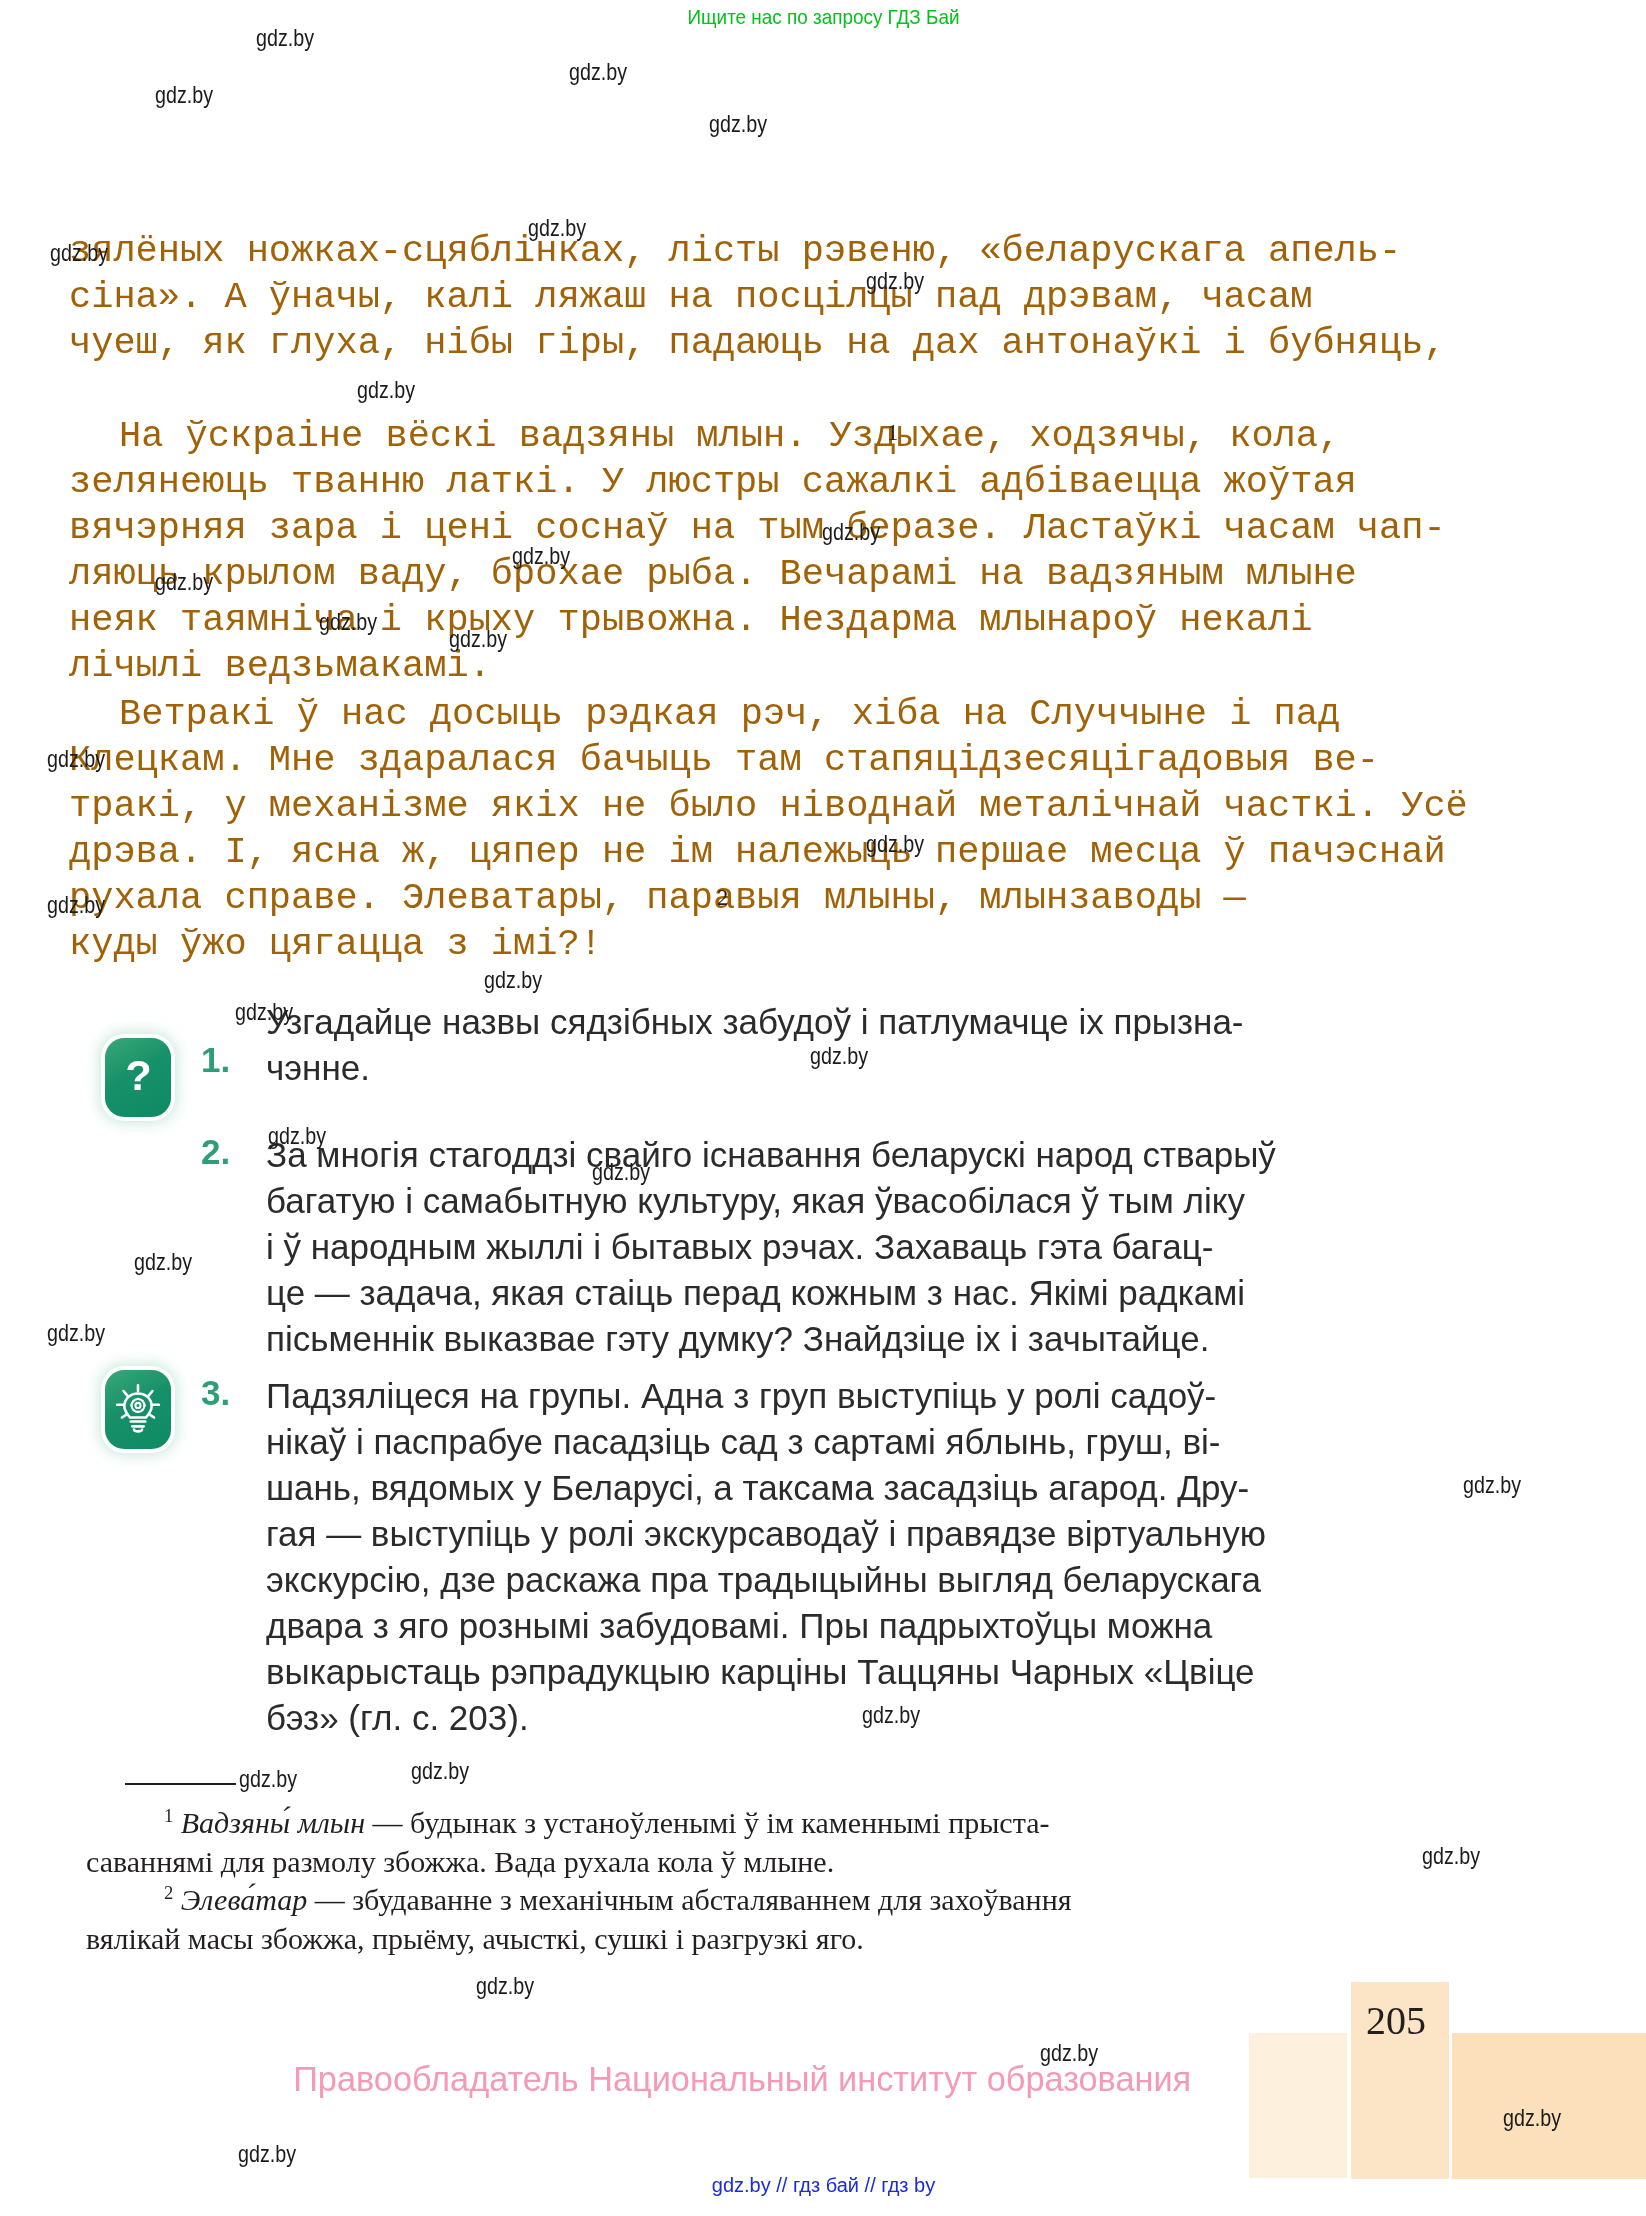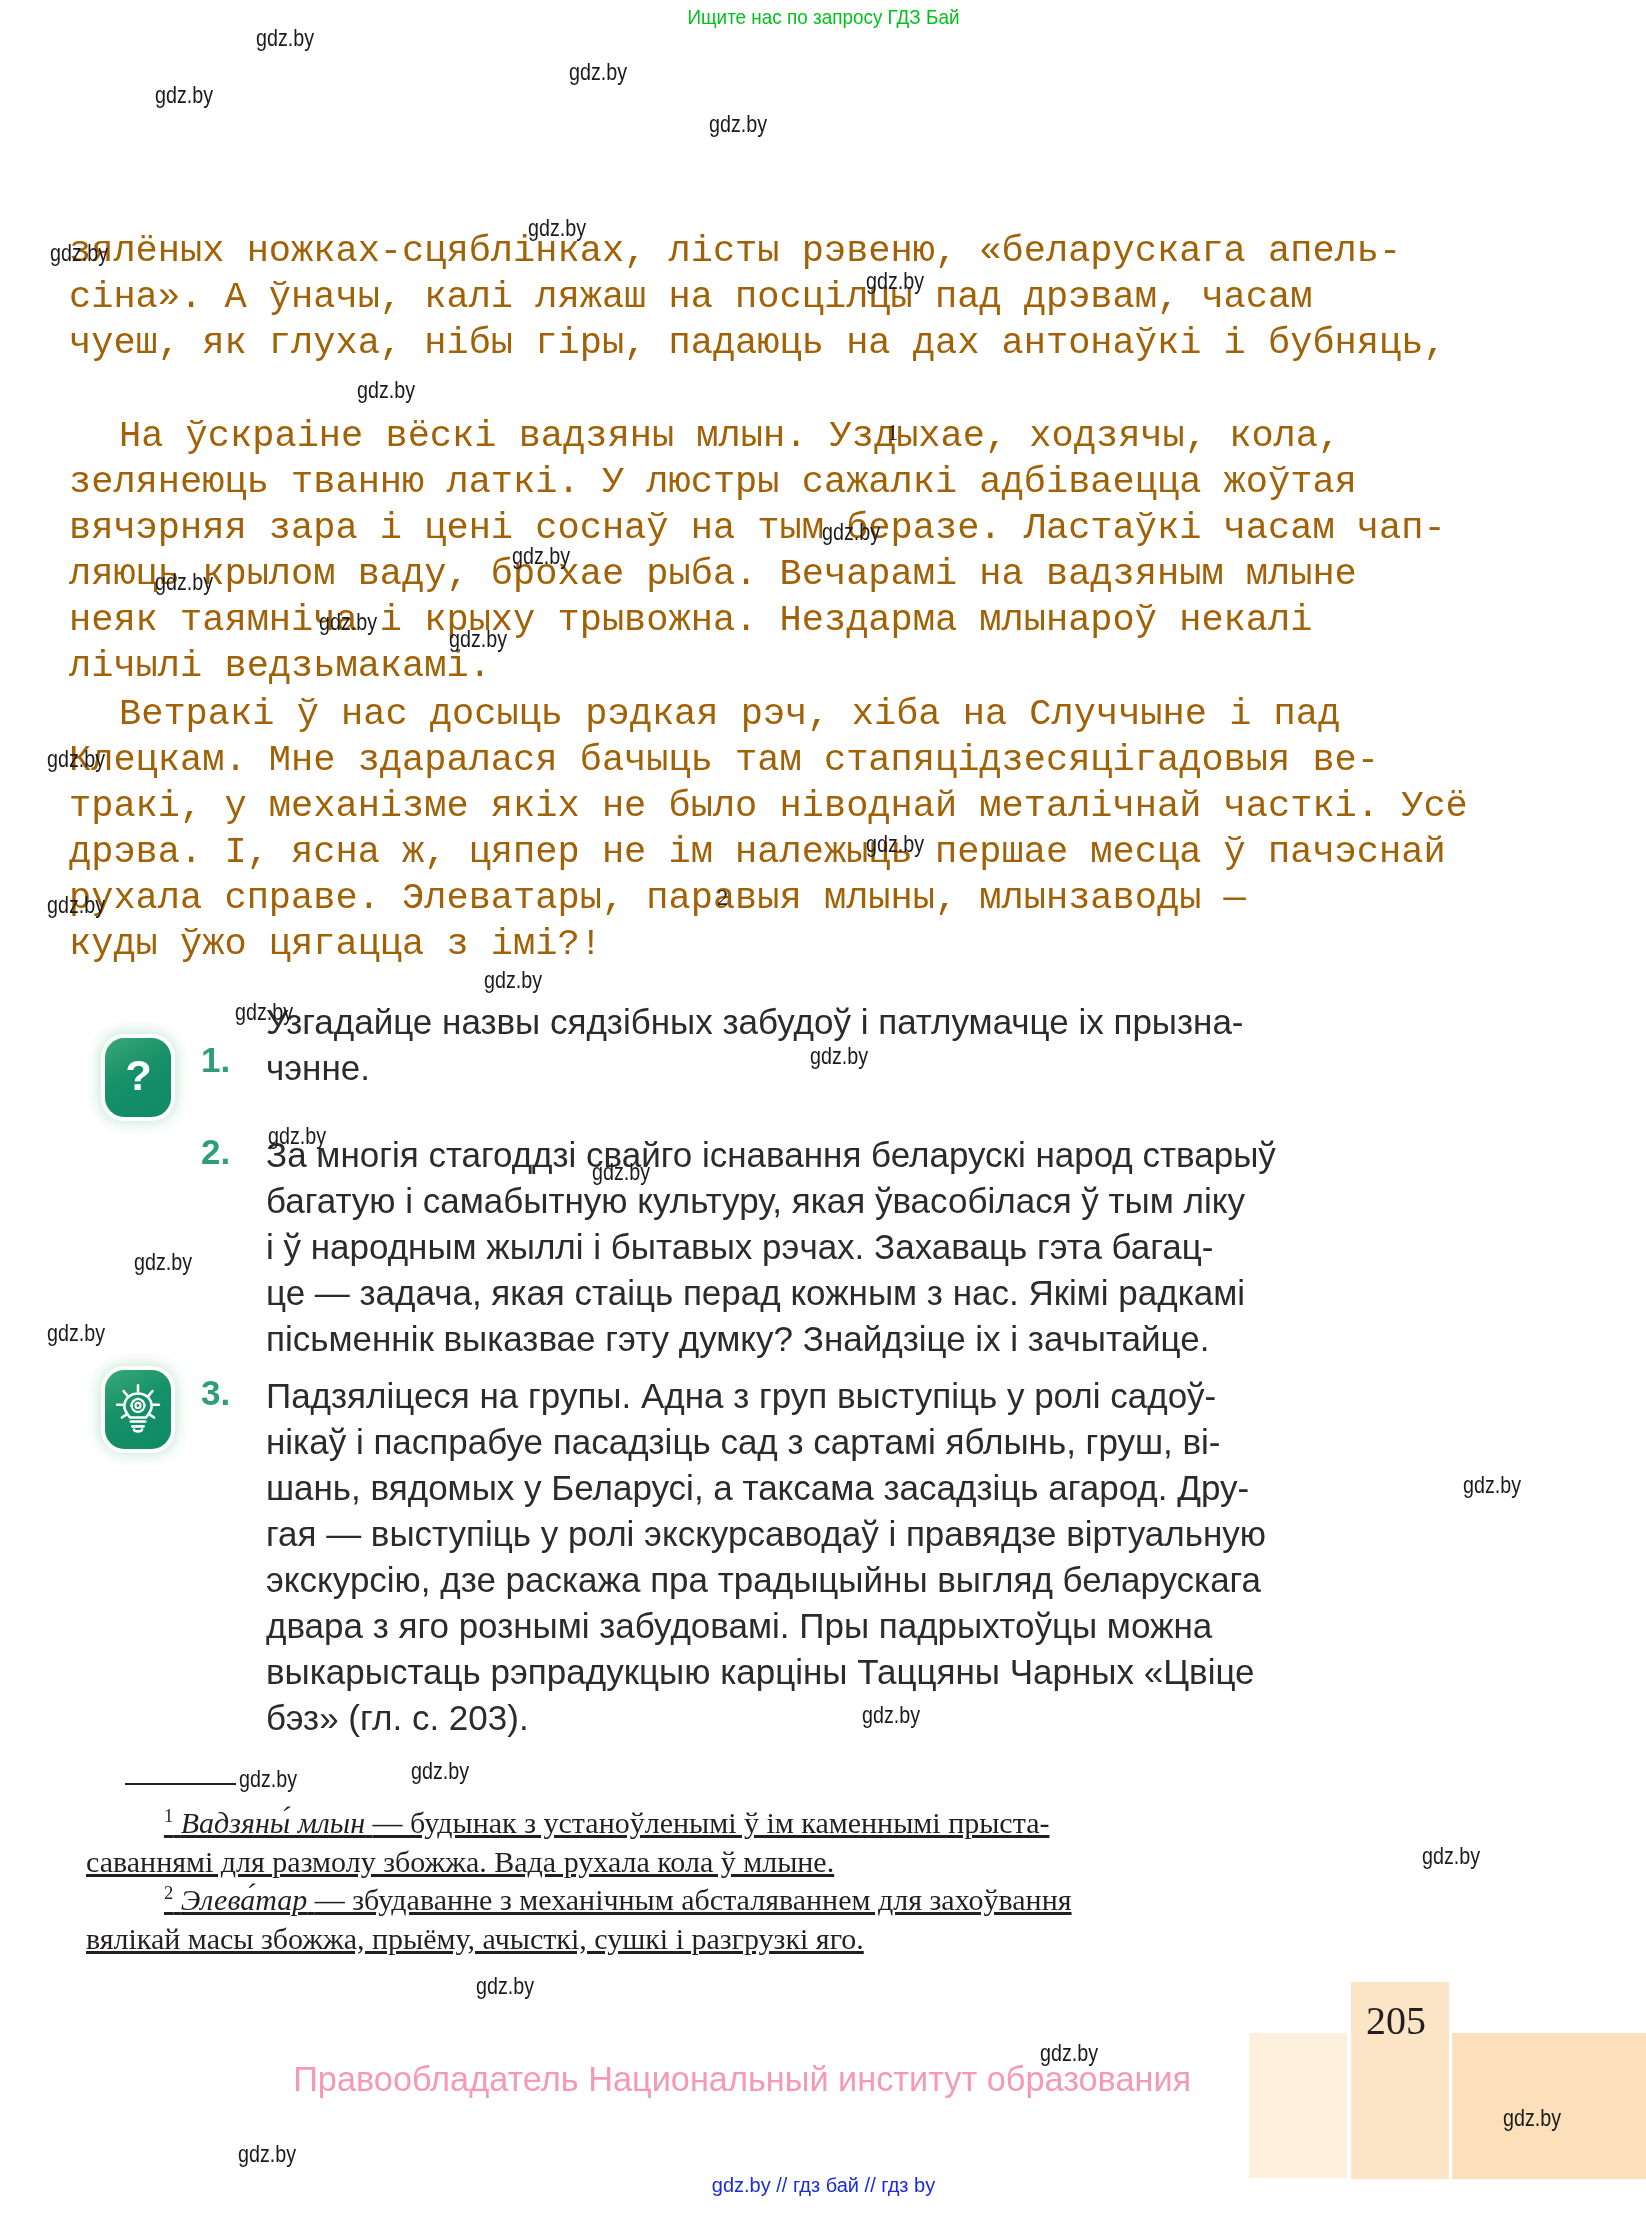--- a/index.html
+++ b/index.html
@@ -133,21 +133,20 @@
     width: 111px;
     height: 2.4px;
     background: #231f20;
   }
   .fn {
     position: absolute;
     font-family: "Liberation Serif", serif;
     font-size: 30px;
     color: #231f20;
     white-space: nowrap;
-    text-decoration: underline;
   }
   .fn .ln {
     display: block;
     height: 39px;
     line-height: 39px;
   }
   .fn .fi { display: inline-block; width: 39px; }
 
   
   .band-a {

